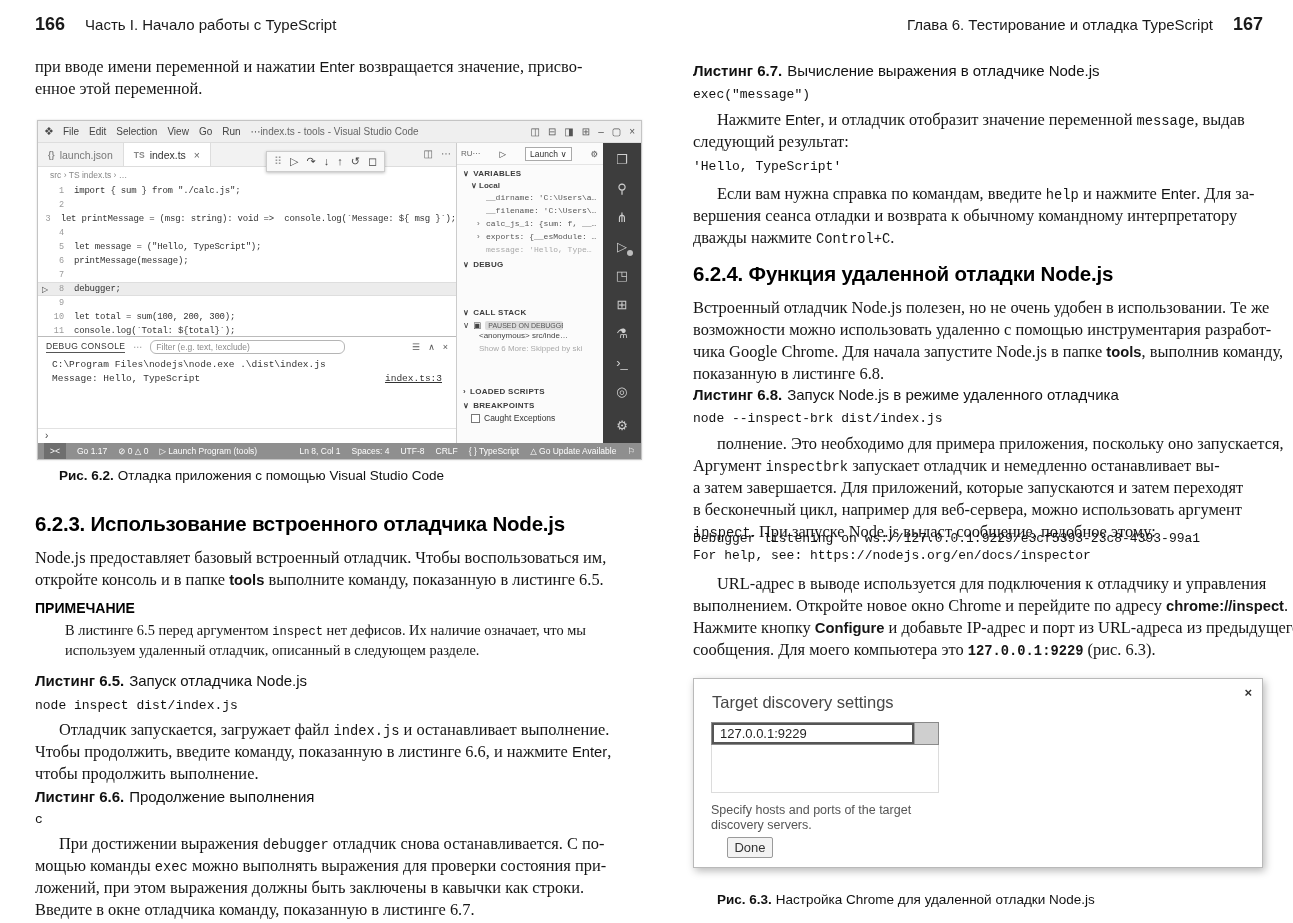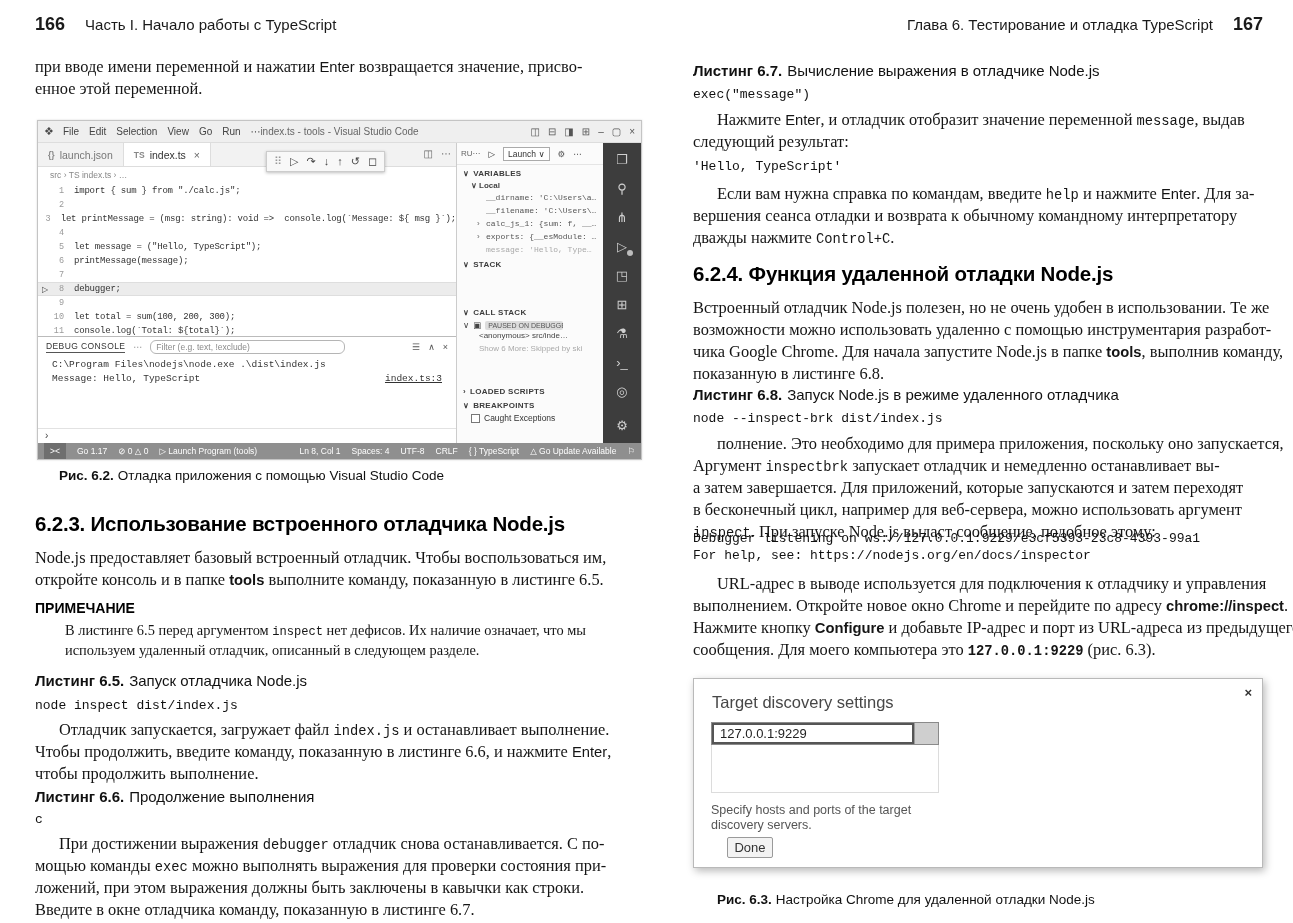--- a/index.html
+++ b/index.html
@@ -63,21 +63,21 @@
   .chead-title { font-size:8.5px; color:#333; letter-spacing:.4px; border-bottom:1px solid #555; padding-bottom:1px; }
   .chead-more { color:#777; font-size:9px; }
   .chead-filter { width:195px; height:14px; border:1px solid #b5b5b5; border-radius:6px; font-size:8.5px; color:#8a8a8a; padding:1px 0 0 5px; white-space:nowrap; overflow:hidden; }
   .chead-icons { margin-left:auto; display:flex; gap:8px; font-size:9px; color:#555; }
   .vsc-console-body { padding:3px 0 0 14px; font-family:"Liberation Mono",monospace; font-size:9.5px; color:#333; }
   .vsc-console-body div { height:14px; white-space:nowrap; }
   .console-link { position:absolute; top:36px; right:14px; font-family:"Liberation Mono",monospace; font-size:9.5px; color:#333; text-decoration:underline; }
   .console-prompt { position:absolute; bottom:0; left:0; right:0; height:15px; border-top:1px solid #e2e2e2; padding:1px 0 0 7px; font-size:10px; color:#444; }
 
   .vsc-side { position:absolute; top:0; left:418px; right:0; bottom:0; background:#fbfbfb; border-left:1px solid #ccc; font-size:8.5px; color:#444; overflow:hidden; }
-  .vsc-runhead { display:flex; align-items:center; gap:8px; height:22px; padding:0 4px; border-bottom:1px solid #e5e5e5; }
+  .vsc-runhead { display:flex; align-items:center; gap:19px; height:22px; padding:0 4px; border-bottom:1px solid #e5e5e5; }
   .rh-label { color:#666; font-size:8px; }
   .rh-play { color:#333; }
   .rh-launch { border:1px solid #aaa; background:#fff; padding:0 4px; height:14px; line-height:13px; font-size:8.5px; color:#333; white-space:nowrap; }
   .rh-gear, .rh-more { color:#555; }
   .sp-head { display:flex; gap:4px; align-items:center; font-weight:bold; font-size:8px; color:#3c3c3c; letter-spacing:.3px; padding:4px 0 1px 6px; }
   .sp-sub { font-weight:bold; font-size:8px; color:#444; padding:2px 0 1px 14px; }
   .vrow { display:flex; gap:3px; height:13px; align-items:center; padding-left:20px; font-family:"Liberation Mono",monospace; font-size:8px; color:#555; white-space:nowrap; overflow:hidden; }
   .vrow .tw { width:6px; font-family:"Liberation Sans",sans-serif; color:#666; }
   .vrow.faint { color:#aaa; }
   .sp-gap { height:34px; }
@@ -277,21 +277,21 @@
                 <span class="tw">›</span>
                 <span>exports: {__esModule: …</span>
               </div>
               <div class="vrow faint">
                 <span class="tw"></span>
                 <span>message: 'Hello, Type…</span>
               </div>
             </div>
           <div class="sp-head">
               <span>∨</span>
-              <span>STACK</span>
+              <span>DEBUG</span>
             </div>
           <div class="sp-gap"></div>
           <div class="sp-head">
               <span>∨</span>
               <span>CALL STACK</span>
             </div>
           <div class="cs-row">
             <span>∨</span>
             <span>▣</span>
             <span class="paused-badge">PAUSED ON DEBUGGER ST…</span>

